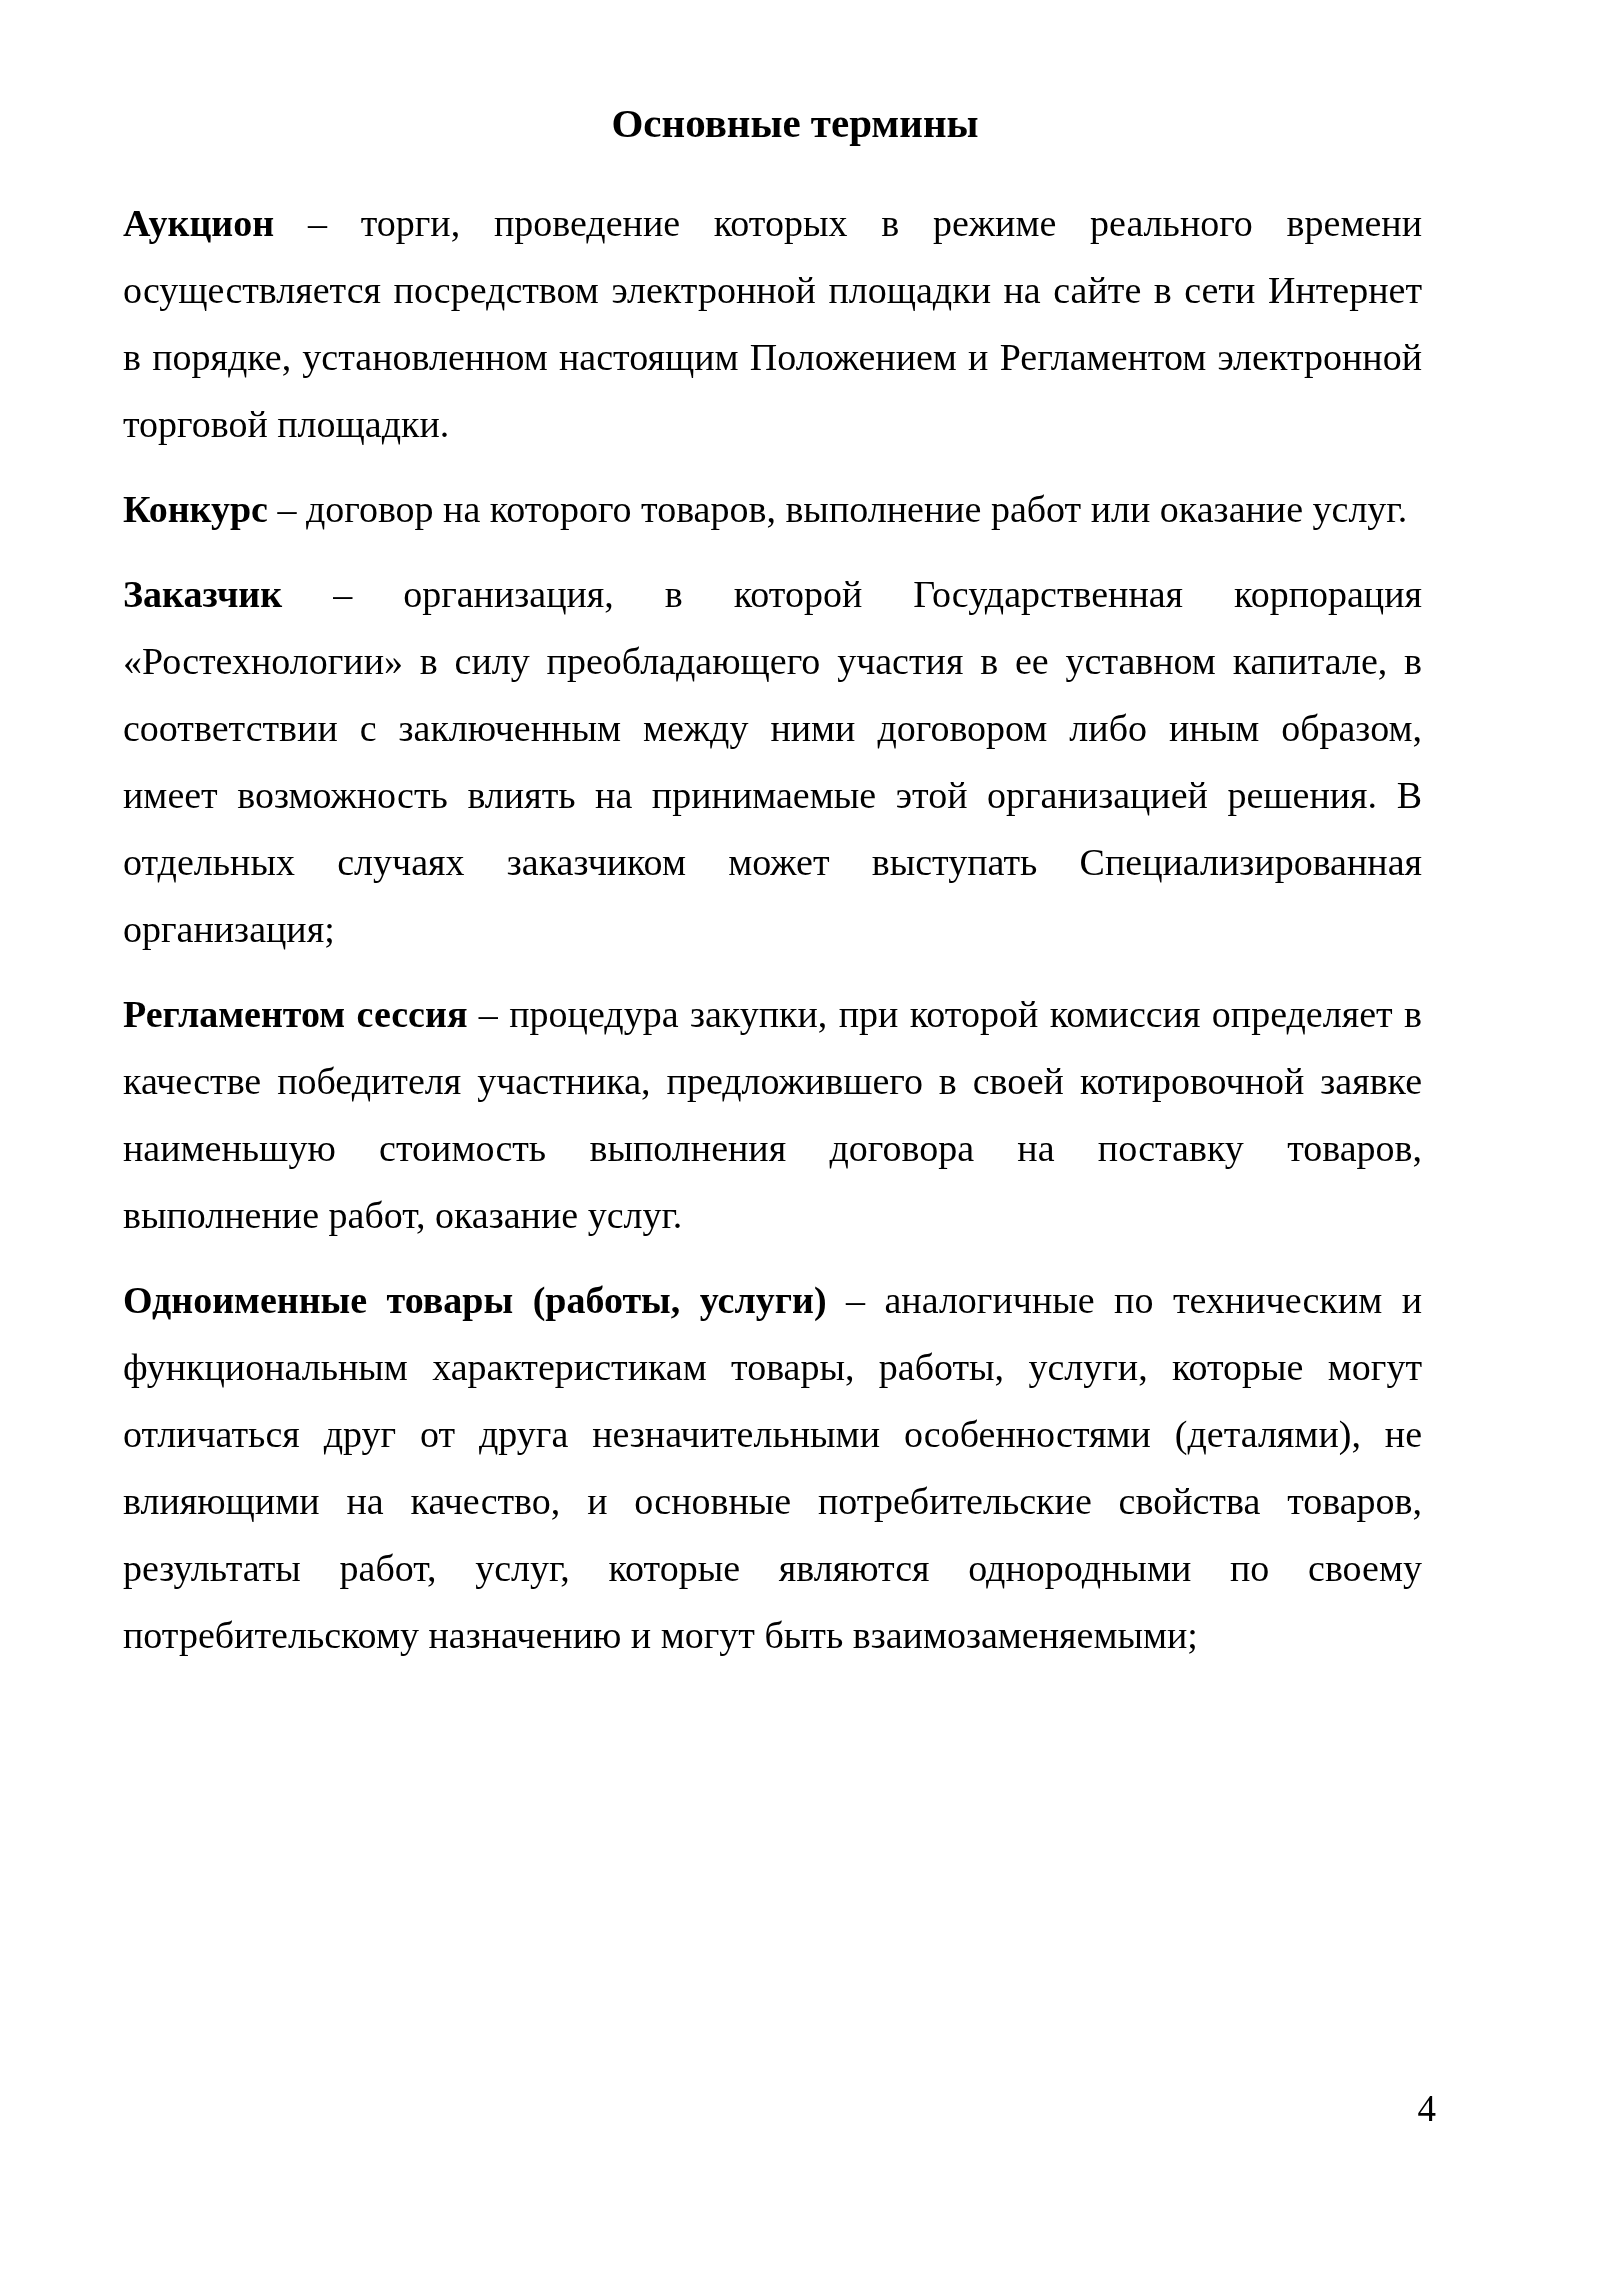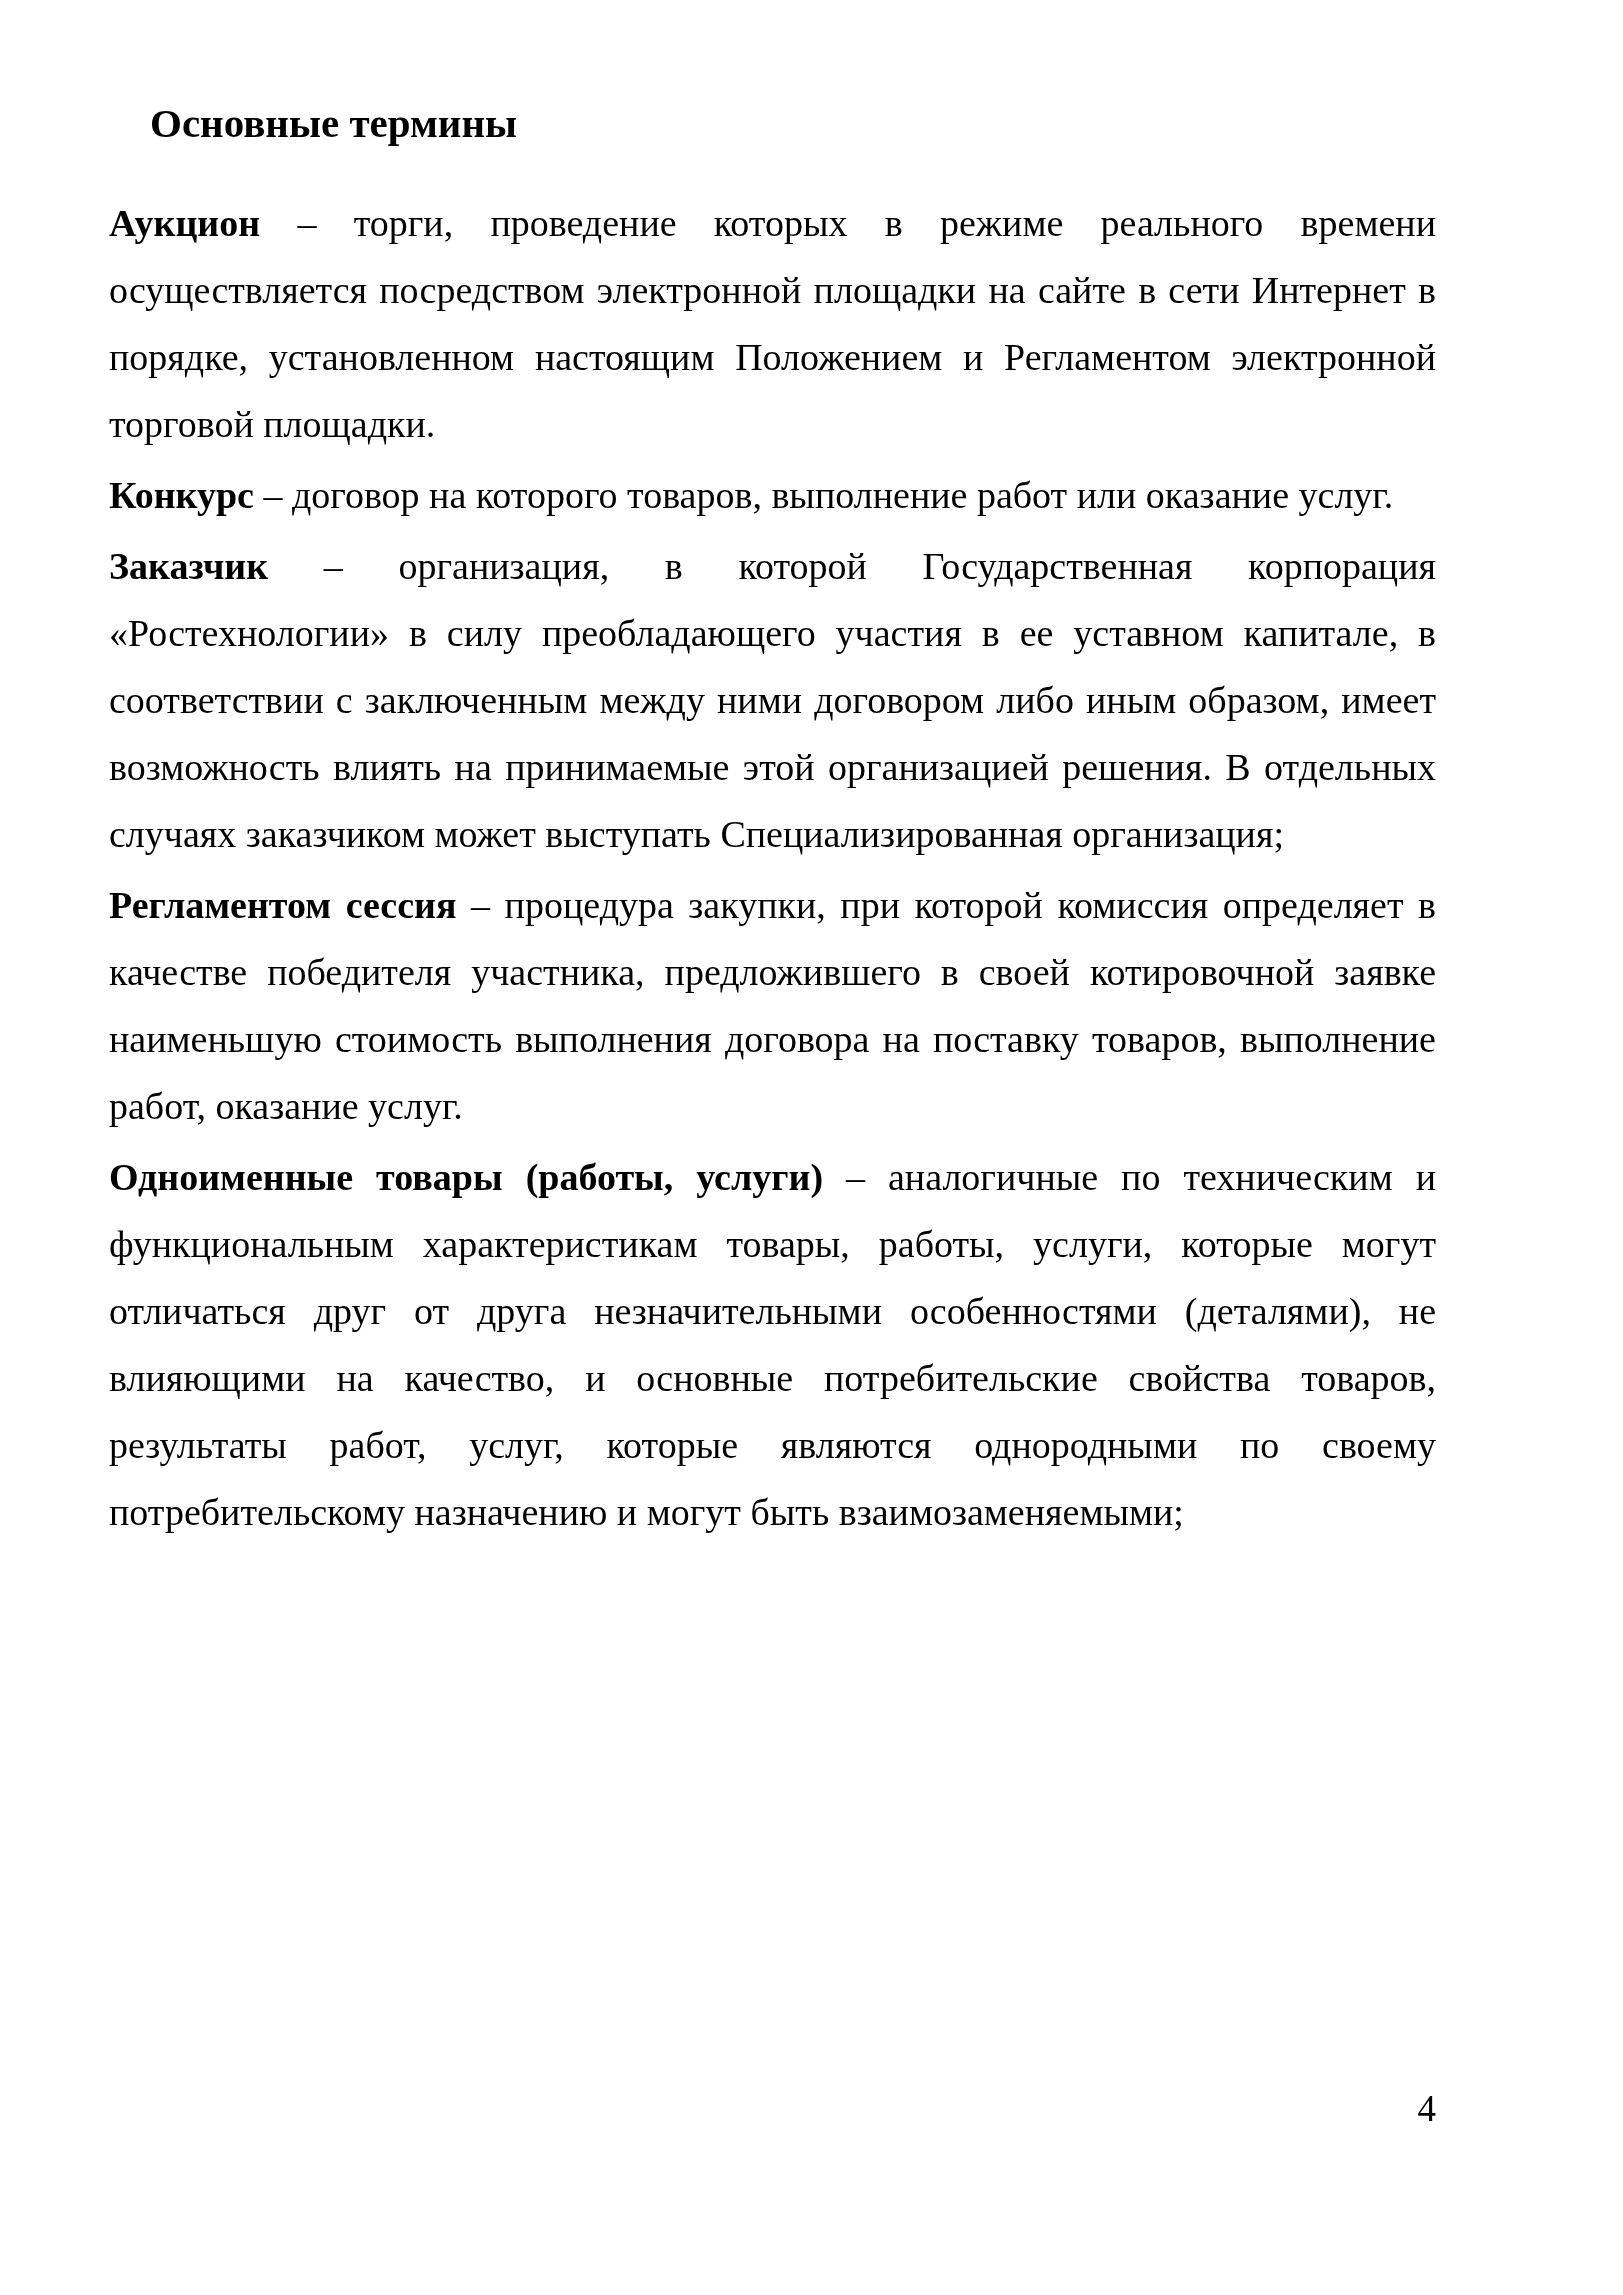--- a/index.html
+++ b/index.html
@@ -16,24 +16,24 @@
     font-family: "Liberation Serif", "DejaVu Serif", serif;
     box-sizing: border-box;
     padding: 98px 183px 0 105px;
     overflow: hidden;
   }
   .title {
     font-size: 41px;
     line-height: 50px;
     font-weight: bold;
     margin: 0 0 42px 45px;
-    text-align: left;
+    text-align: center;
   }
   .para {
-    margin: 4px;
+    margin: 18px;
     font-size: 38px;
     line-height: 67px;
     text-align: justify;
     text-justify: inter-word;
   }
   .para b {
     font-weight: bold;
   }
   .page-number {
     position: absolute;

